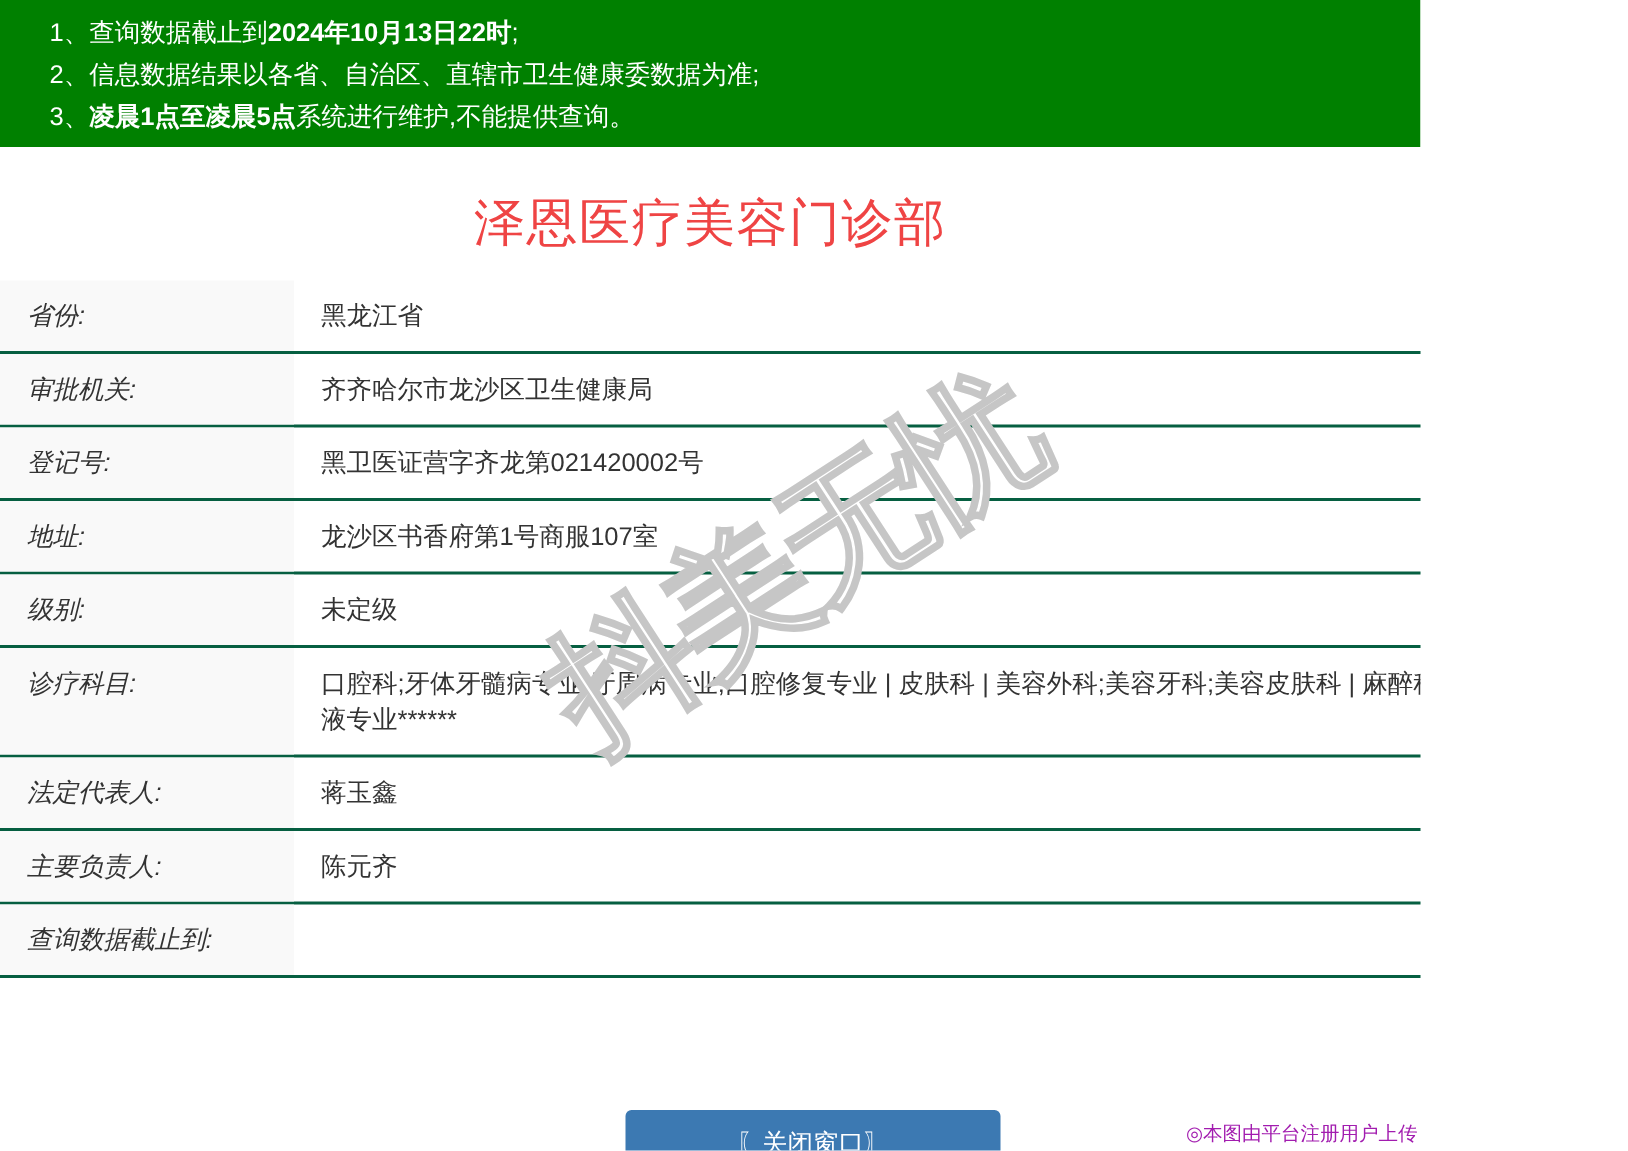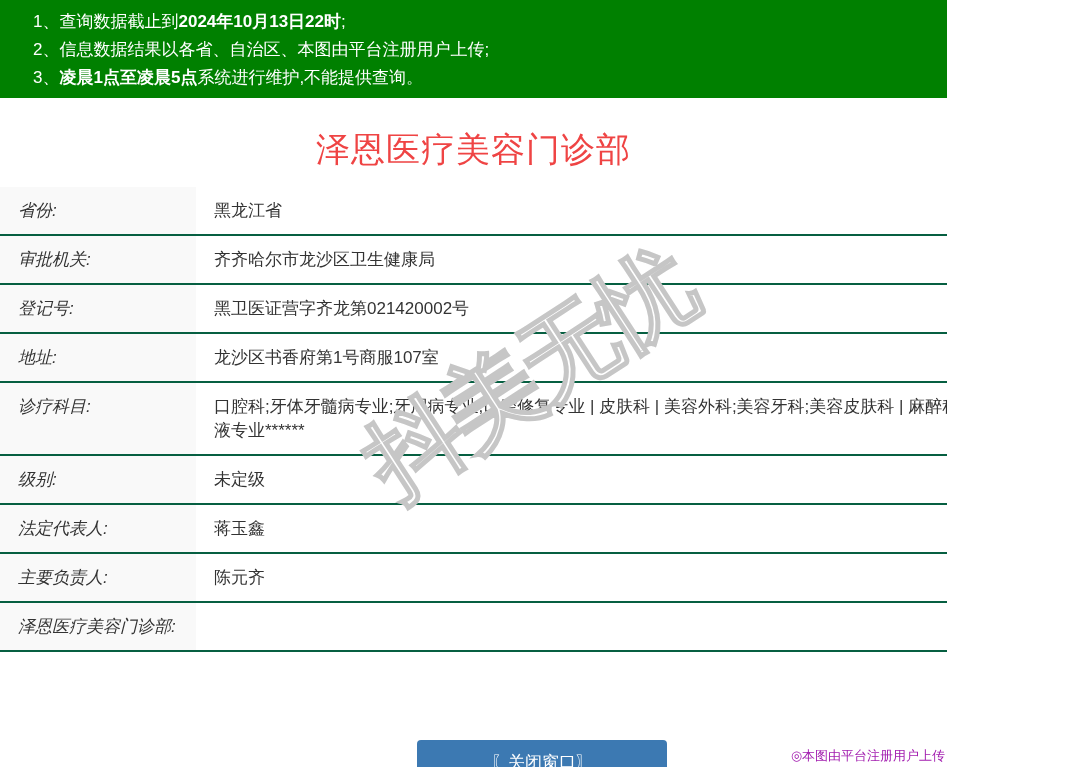--- a/index.html
+++ b/index.html
@@ -51,21 +51,21 @@
 </head>
 <body>
 
 <div class="page">
 
   <div class="banner">
     <div class="banner-line">
       <span class="num">1、</span><span>查询数据截止到</span><b>2024年10月13日22时</b><span>;</span>
     </div>
     <div class="banner-line">
-      <span class="num">2、</span><span>信息数据结果以各省、自治区、本图由平台注册用户上传;</span>
+      <span class="num">2、</span><span>信息数据结果以各省、自治区、直辖市卫生健康委数据为准;</span>
     </div>
     <div class="banner-line">
       <span class="num">3、</span><b>凌晨1点至凌晨5点</b><span>系统进行维护,不能提供查询。</span>
     </div>
   </div>
 
   <h1 class="title">泽恩医疗美容门诊部</h1>
 
   <div class="detail-table">
     <div class="row">
@@ -78,37 +78,37 @@
     </div>
     <div class="row">
       <div class="cell label">登记号:</div>
       <div class="cell value">黑卫医证营字齐龙第021420002号</div>
     </div>
     <div class="row">
       <div class="cell label">地址:</div>
       <div class="cell value">龙沙区书香府第1号商服107室</div>
     </div>
     <div class="row">
+      <div class="cell label">级别:</div>
+      <div class="cell value">未定级</div>
+    </div>
+    <div class="row">
       <div class="cell label">诊疗科目:</div>
       <div class="cell value">口腔科;牙体牙髓病专业;牙周病专业;口腔修复专业 | 皮肤科 | 美容外科;美容牙科;美容皮肤科 | 麻醉科 | 临床体液、血液专业******</div>
-    </div>
-    <div class="row">
-      <div class="cell label">级别:</div>
-      <div class="cell value">未定级</div>
     </div>
     <div class="row">
       <div class="cell label">法定代表人:</div>
       <div class="cell value">蒋玉鑫</div>
     </div>
     <div class="row">
       <div class="cell label">主要负责人:</div>
       <div class="cell value">陈元齐</div>
     </div>
     <div class="row">
-      <div class="cell label">泽恩医疗美容门诊部:</div>
+      <div class="cell label">查询数据截止到:</div>
     </div>
   </div>
 
   <div class="watermark">抖美无忧</div>
 
   <button class="close-btn">〖关闭窗口〗</button>
 
   <div class="credit">◎本图由平台注册用户上传</div>
 
 </div>

